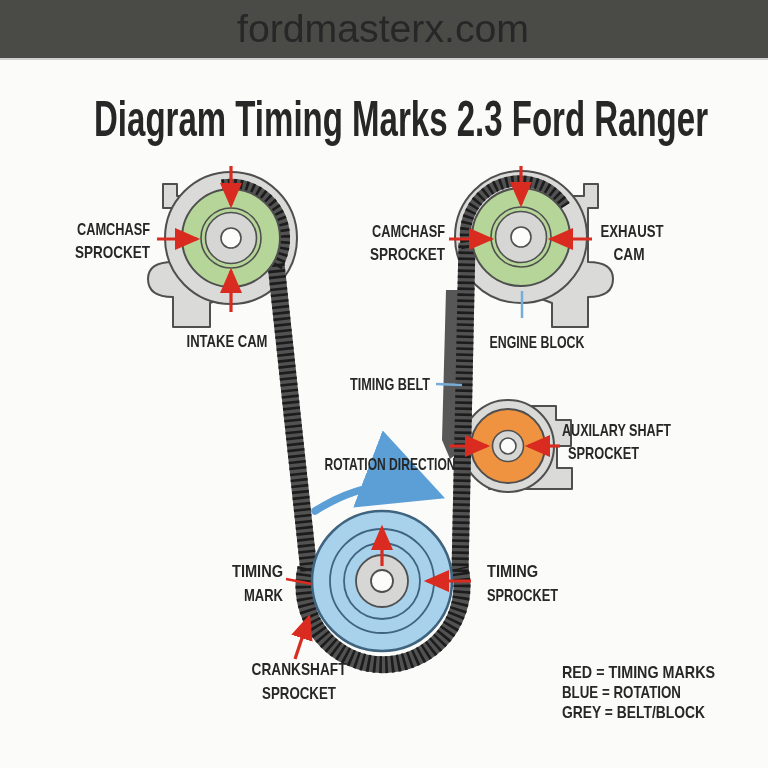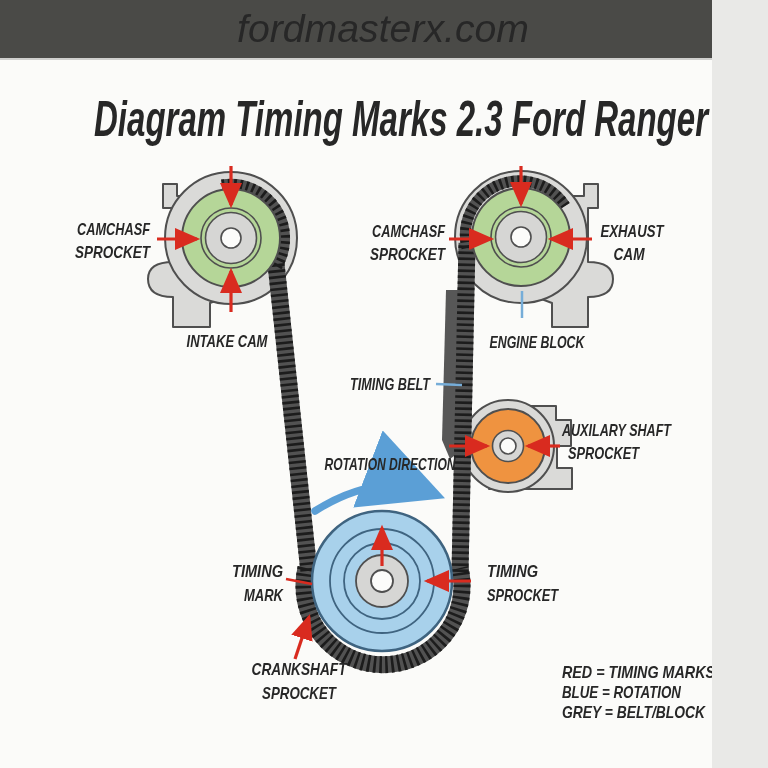--- a/index.html
+++ b/index.html
@@ -1,17 +1,17 @@
 <!DOCTYPE html>
 <html><head>
 <meta charset="utf-8">
 <style>
   html,body{margin:0;padding:0;}
   body{width:768px;height:768px;background:#e9e9e7;}
-  .page{position:relative;width:712px;height:768px;background:#fbfbf9;overflow:hidden;font-style:italic;}
+  .page{position:relative;width:768px;height:768px;background:#fbfbf9;overflow:hidden;}
   svg{display:block;font-family:"Liberation Sans", sans-serif;}
   text{fill:#272727;}
   .lbl{font-weight:bold;font-size:17px;}
   .legend{font-weight:bold;font-size:17px;}
 </style>
 </head>
 <body>
 
 <div class="page">
 <svg width="768" height="768" viewBox="0 0 768 768">

